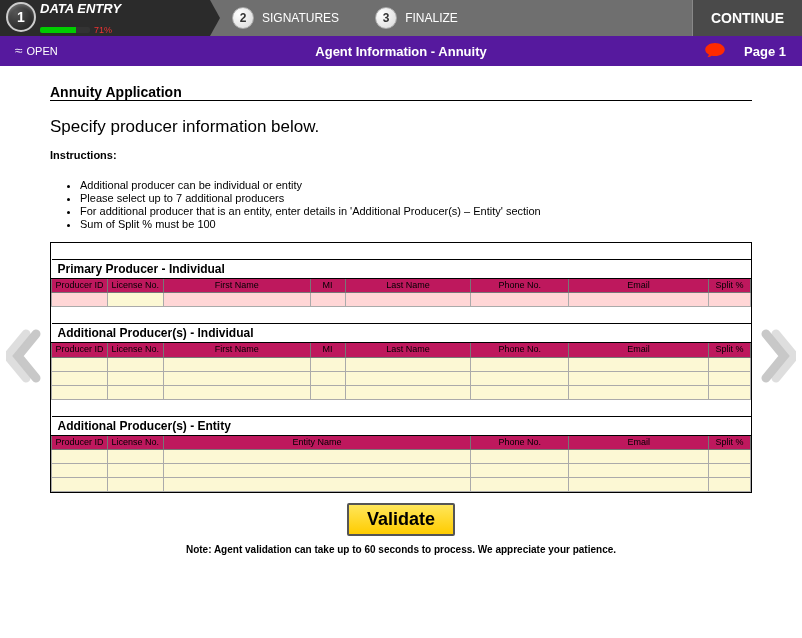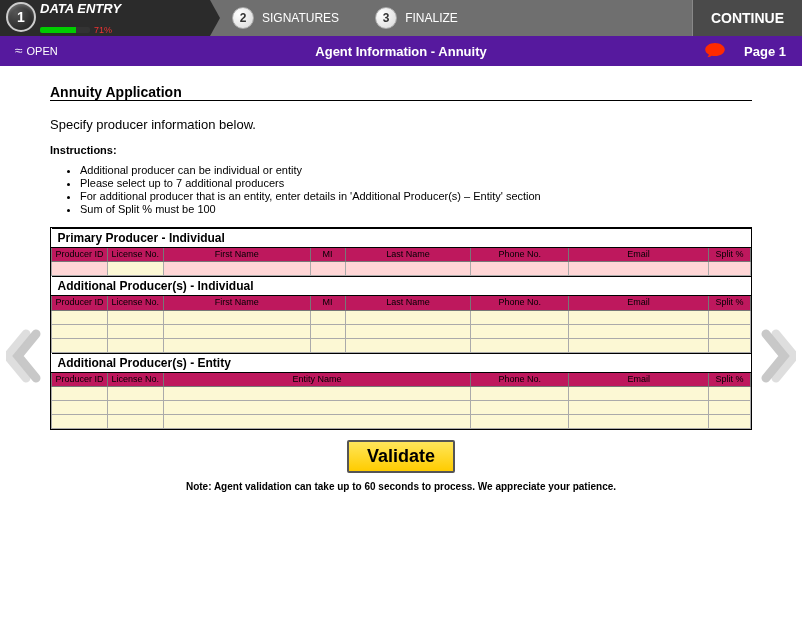--- a/index.html
+++ b/index.html
@@ -33,27 +33,27 @@
 
 .content-wrap { position: relative; padding: 18px 50px 10px 50px; }
 .arrow-nav { position: absolute; top: 260px; width: 40px; height: 60px; cursor: pointer; }
 .arrow-left { left: 6px; }
 .arrow-right { right: 6px; }
 .arrow-nav svg { width: 100%; height: 100%; }
 
 .form-area { width: 100%; }
 h1.form-title { font-size: 14px; font-weight: bold; margin-bottom: 16px; border-bottom: 1px solid #000; }
 h1.form-title .line2 { display: block; }
-.instr { font-size: 13px; margin-top: 14px; }
+.instr { font-size: 17px; margin-top: 14px; }
 .instr-head { font-weight: bold; margin-top: 12px; font-size: 11px; }
-ul.instr-list { padding-left: 30px; font-size: 11px; margin-top: 8px; }
+ul.instr-list { padding-left: 30px; font-size: 11px; margin-top: 18px; }
 ul.instr-list li { margin: 1px 0; }
 
 .tbl-wrap { margin-top: 12px; border: 1px solid #000; }
-table.ftable { width: 100%; border-collapse: collapse; font-size: 10px; table-layout: fixed; }
+table.ftable { width: 100%; border-collapse: collapse; font-size: 10px; table-layout: fixed; margin-top: 16px; }
 .section-head td { font-weight: bold; font-size: 12px; padding: 2px 6px; border-bottom: 1px solid #000; border-top: 1px solid #000; background: #fff; }
 .col-head th { font-weight: normal; font-size: 9px; text-align: center; padding: 2px 2px; border: 1px solid #777; line-height: 1.05; background: #be185d; }
 .data-row td { border: 1px solid #aaa; height: 14px; padding: 0; }
 .row-yellow td { background: #fcf8d4; }
 
 .validate-wrap { text-align: center; margin-top: 10px; }
 .validate-btn { display: inline-block; background: linear-gradient(#ffe65a, #ffcc00); border: 2px solid #555; color: #000; font-weight: bold; font-size: 18px; padding: 4px 18px; cursor: pointer; border-radius: 2px; }
 .note { text-align: center; font-size: 10px; font-weight: bold; margin-top: 8px; }
 </style>
 </head>

